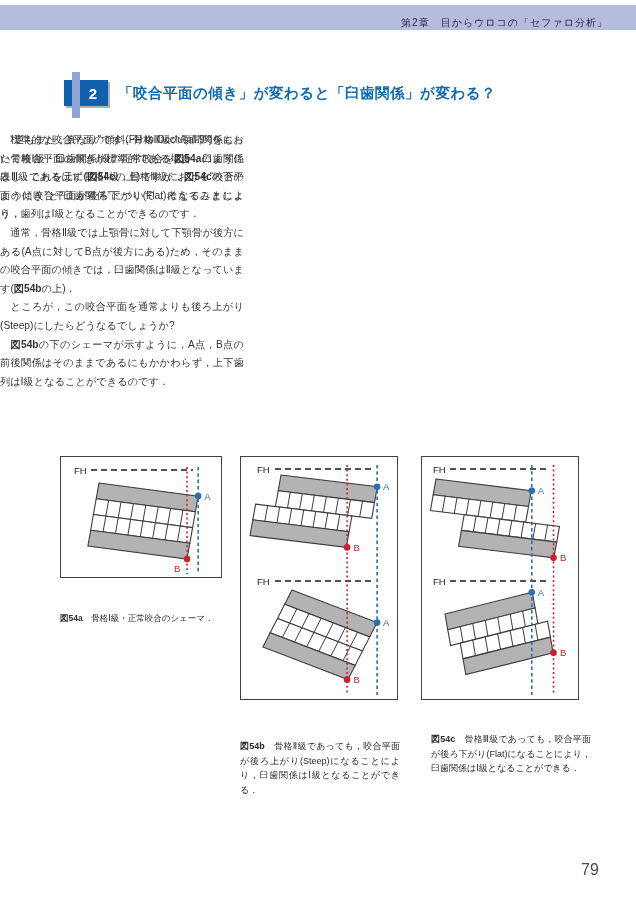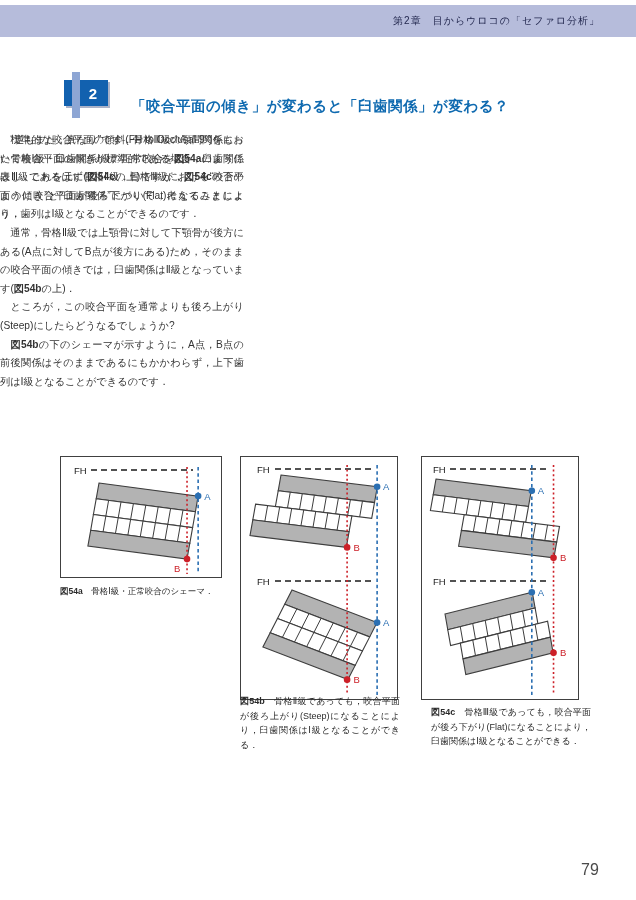--- a/index.html
+++ b/index.html
@@ -1,33 +1,33 @@
 <!DOCTYPE html>
 <html><head>
 <meta charset="utf-8">
 <style>
   html,body{margin:0;padding:0;background:#e8e8e8;}
   .page{position:relative;width:636px;height:900px;background:#ffffff;overflow:hidden;
         font-family:"Liberation Sans","DejaVu Sans",sans-serif;}
-  .header-bar{position:absolute;top:5px;left:0;width:636px;height:32px;
-        display:flex;align-items:center;justify-content:flex-end;
-        padding-right:36px;box-sizing:border-box;font-size:10px;letter-spacing:1px;}
+  .header-bar{position:absolute;top:5px;left:0;width:636px;height:25px;
+        display:flex;align-items:flex-end;justify-content:flex-end;
+        padding-right:28px;box-sizing:border-box;font-size:10px;letter-spacing:1px;}
   .heading-accent-bar{position:absolute;left:72px;top:72px;width:8px;height:46px;z-index:2;}
   .heading-numbox{position:absolute;left:64px;top:80px;width:44px;height:26px;z-index:1;
         color:#fff;font-size:15px;font-weight:bold;display:flex;align-items:center;
         justify-content:center;padding-left:14px;box-sizing:border-box;
         box-shadow:2px 2px 0 #aab2c8;}
-  .heading-title{position:absolute;left:118px;top:84px;margin:13px;font-size:14.5px;
+  .heading-title{position:absolute;left:118px;top:84px;margin:0;font-size:14.5px;
         font-weight:bold;letter-spacing:0.5px;}
   .col{position:absolute;top:131px;width:244px;font-size:10.2px;line-height:18.6px;
         color:#333;text-align:justify;}
   .col p{margin:0;}
   .seg-bold{font-weight:bold;}
   .figure-box{position:absolute;border:1px solid #404040;background:#fff;box-sizing:border-box;}
-  .fig-caption{position:absolute;font-size:9px;line-height:14.5px;color:#2b2b2b;text-align:justify;}
+  .fig-caption{position:absolute;font-size:9px;line-height:14.5px;color:#2b2b2b;text-align:justify;margin-top:27px;}
   .fig-caption.nowrap{white-space:nowrap;font-size:8.5px;}
   .page-number{position:absolute;left:560px;top:861px;width:60px;text-align:center;
         font-size:16px;color:#4a4a4a;}
   svg text{font-family:"Liberation Sans","DejaVu Sans",sans-serif;}
 </style>
 </head>
 <body>
 
 <div class="page">
 
@@ -124,21 +124,21 @@
           <line x1="136.1163977602268" y1="8" x2="136.1163977602268" y2="238" stroke="#2b6fb2" stroke-width="1.6" stroke-dasharray="3.5 2.8"></line>
           <circle cx="136.1163977602268" cy="29.821326310299305" r="3.3" fill="#2b6fb2"></circle>
           <text x="142.1163977602268" y="33.321326310299305" font-size="9.5" fill="#2b6fb2">A</text>
           <circle cx="136.1163977602268" cy="165.61148340862232" r="3.3" fill="#2b6fb2"></circle>
           <text x="142.1163977602268" y="169.11148340862232" font-size="9.5" fill="#2b6fb2">A</text>
           <circle cx="106.10649856680632" cy="90.41163563497767" r="3.3" fill="#cc2028"></circle>
           <text x="112.60649856680632" y="93.91163563497767" font-size="9.5" fill="#cc2028">B</text>
           <circle cx="106.10649856680632" cy="222.63590095667786" r="3.3" fill="#cc2028"></circle>
           <text x="112.60649856680632" y="226.13590095667786" font-size="9.5" fill="#cc2028">B</text>
         </svg></div>
-      <div class="fig-caption" style="left: 240px; top: 694px; width: 160px;"><span class="seg-bold">図54b</span><span>　骨格Ⅱ級であっても，咬合平面が後ろ上がり(Steep)になることにより，臼歯関係はⅠ級となることができる．</span></div>
+      <div class="fig-caption" style="left: 240px; top: 712px; width: 160px;"><span class="seg-bold">図54b</span><span>　骨格Ⅱ級であっても，咬合平面が後ろ上がり(Steep)になることにより，臼歯関係はⅠ級となることができる．</span></div>
       <div class="figure-box" style="left: 421px; top: 456px; width: 158px; height: 244px;"><svg width="156" height="242">
           <polygon points="14.0,22.0 109.3,33.7 106.5,49.5 11.2,37.8" fill="#b3b3b3" stroke="#3d3d3d" stroke-width="1.1"></polygon>
           <polygon points="11.2,37.8 106.5,49.5 103.7,65.2 8.4,53.5" fill="#ffffff" stroke="#3d3d3d" stroke-width="1.1"></polygon>
           <polygon points="42.2,57.7 137.5,69.4 134.7,85.1 39.4,73.4" fill="#ffffff" stroke="#3d3d3d" stroke-width="1.1"></polygon>
           <polygon points="39.4,73.4 134.7,85.1 131.9,100.9 36.6,89.2" fill="#b3b3b3" stroke="#3d3d3d" stroke-width="1.1"></polygon>
           <line x1="23.13218297702498" y1="39.2193561690571" x2="20.353812134354094" y2="54.97628021725242" stroke="#3d3d3d" stroke-width="1"></line>
           <line x1="54.10038129015904" y1="59.11983789302744" x2="51.322010447488154" y2="74.87676194122277" stroke="#3d3d3d" stroke-width="1"></line>
           <line x1="35.04273679672084" y1="40.68178828991887" x2="32.26436595404996" y2="56.4387123381142" stroke="#3d3d3d" stroke-width="1"></line>
           <line x1="66.0109351098549" y1="60.582270013889215" x2="63.23256426718402" y2="76.33919406208454" stroke="#3d3d3d" stroke-width="1"></line>
           <line x1="46.9532906164167" y1="42.14422041078064" x2="44.17491977374582" y2="57.90114445897596" stroke="#3d3d3d" stroke-width="1"></line>

